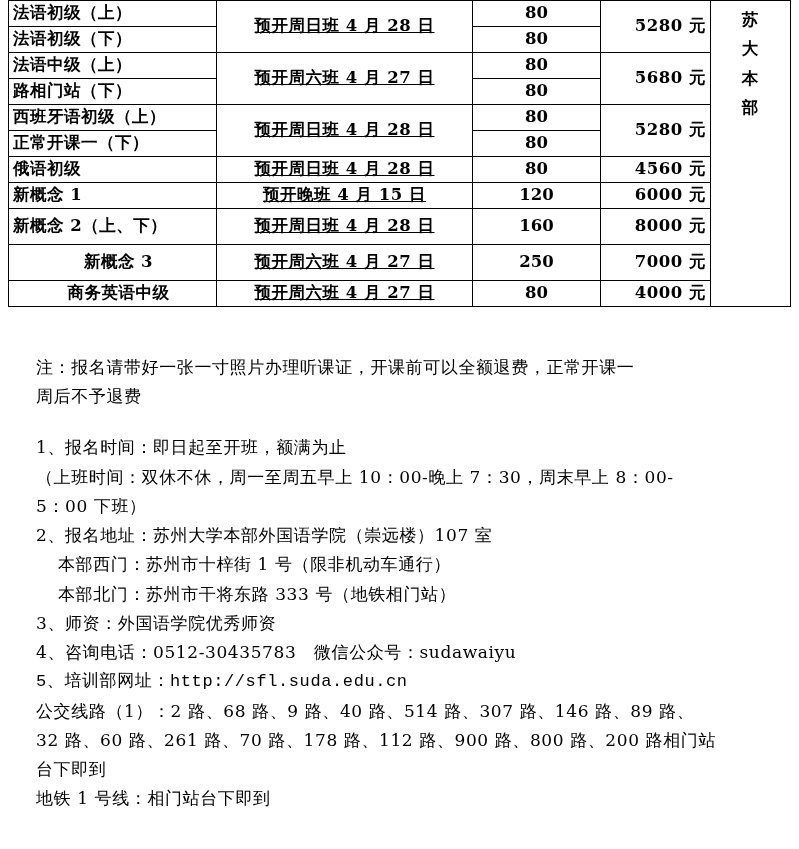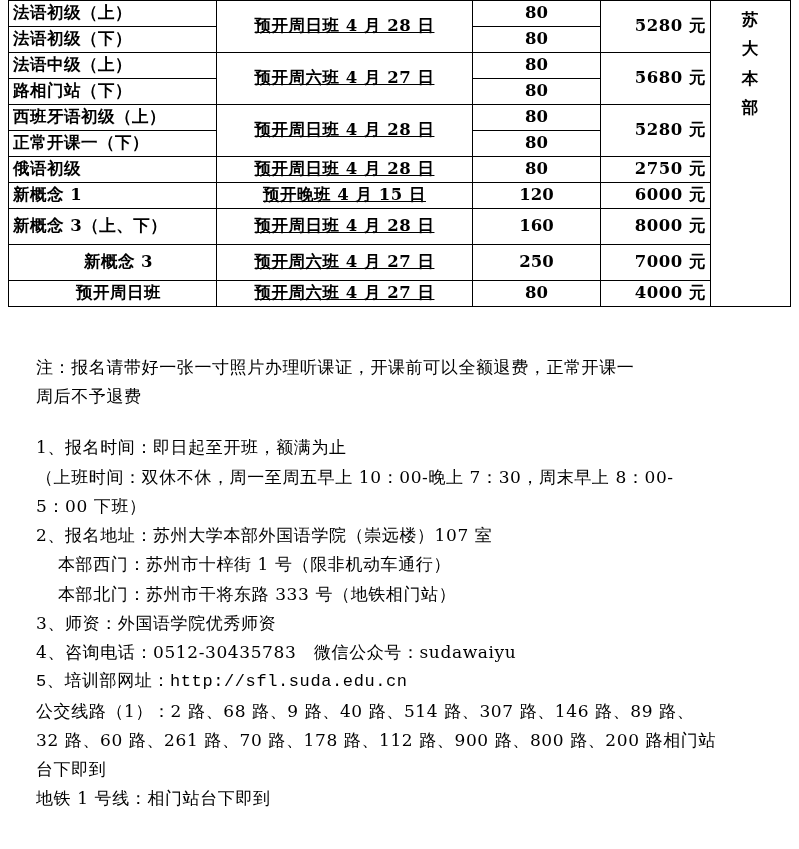--- a/index.html
+++ b/index.html
@@ -140,42 +140,42 @@
           <td class="c-price" rowspan="2">5280 元</td>
         </tr>
         <tr>
           <td class="c-name">正常开课一（下）</td>
           <td class="c-hours">80</td>
         </tr>
         <tr>
           <td class="c-name">俄语初级</td>
           <td class="c-sched" rowspan="1">预开周日班 4 月 28 日</td>
           <td class="c-hours">80</td>
-          <td class="c-price" rowspan="1">2750 元</td>
+          <td class="c-price" rowspan="1">4560 元</td>
         </tr>
         <tr>
           <td class="c-name">新概念 1</td>
           <td class="c-sched" rowspan="1">预开晚班 4 月 15 日</td>
           <td class="c-hours">120</td>
           <td class="c-price" rowspan="1">6000 元</td>
         </tr>
         <tr>
-          <td class="c-name" style="height: 36px;">新概念 3（上、下）</td>
+          <td class="c-name" style="height: 36px;">新概念 2（上、下）</td>
           <td class="c-sched" rowspan="1">预开周日班 4 月 28 日</td>
           <td class="c-hours">160</td>
           <td class="c-price" rowspan="1">8000 元</td>
         </tr>
         <tr>
           <td class="c-name center" style="height: 36px;">新概念 3</td>
           <td class="c-sched" rowspan="1">预开周六班 4 月 27 日</td>
           <td class="c-hours">250</td>
           <td class="c-price" rowspan="1">7000 元</td>
         </tr>
         <tr class="last">
-          <td class="c-name center">预开周日班</td>
+          <td class="c-name center">商务英语中级</td>
           <td class="c-sched" rowspan="1">预开周六班 4 月 27 日</td>
           <td class="c-hours">80</td>
           <td class="c-price" rowspan="1">4000 元</td>
         </tr>
       </tbody>
   </table>
 
   <div class="notes">
     <p>注：报名请带好一张一寸照片办理听课证，开课前可以全额退费，正常开课一</p>
     <p>周后不予退费</p>

